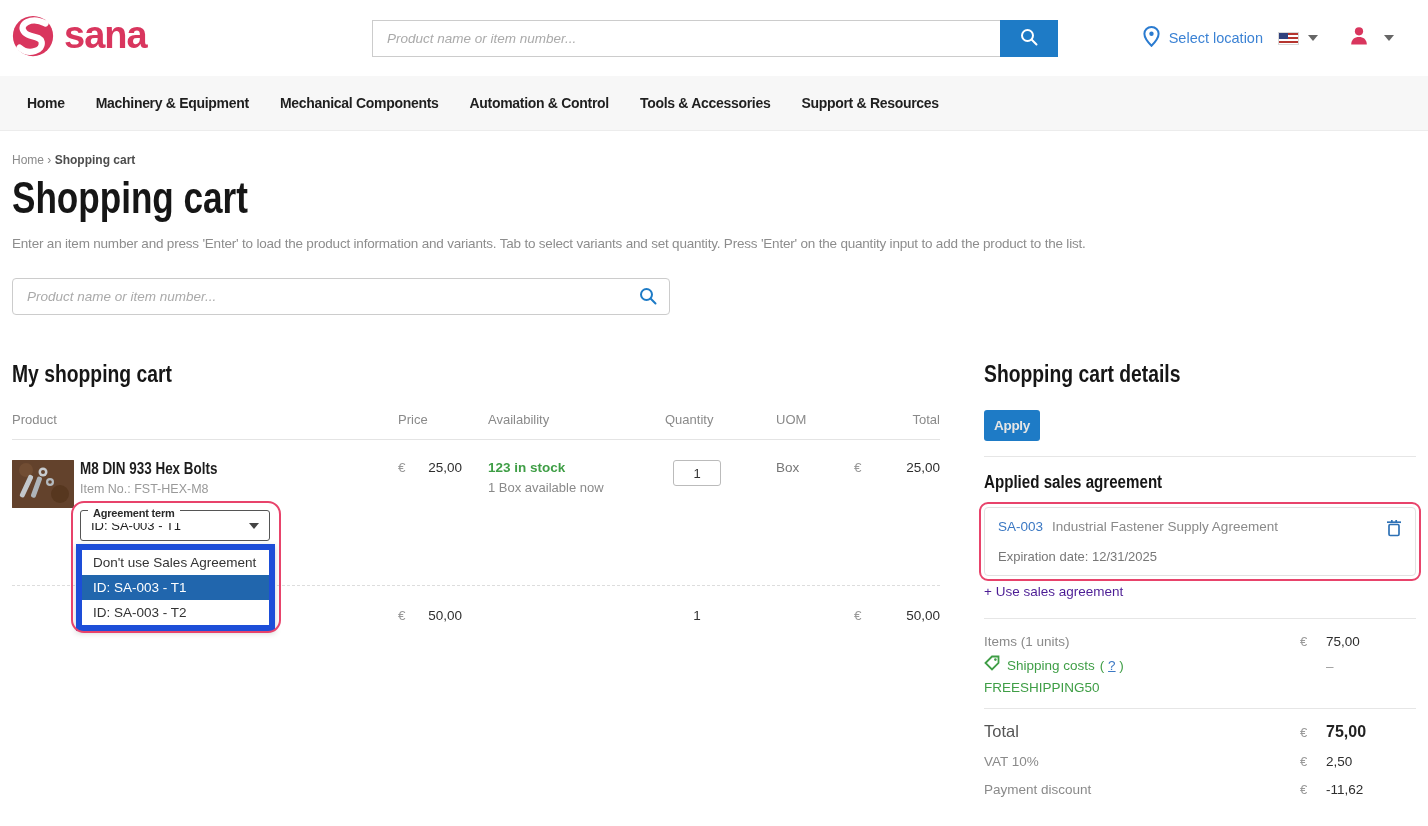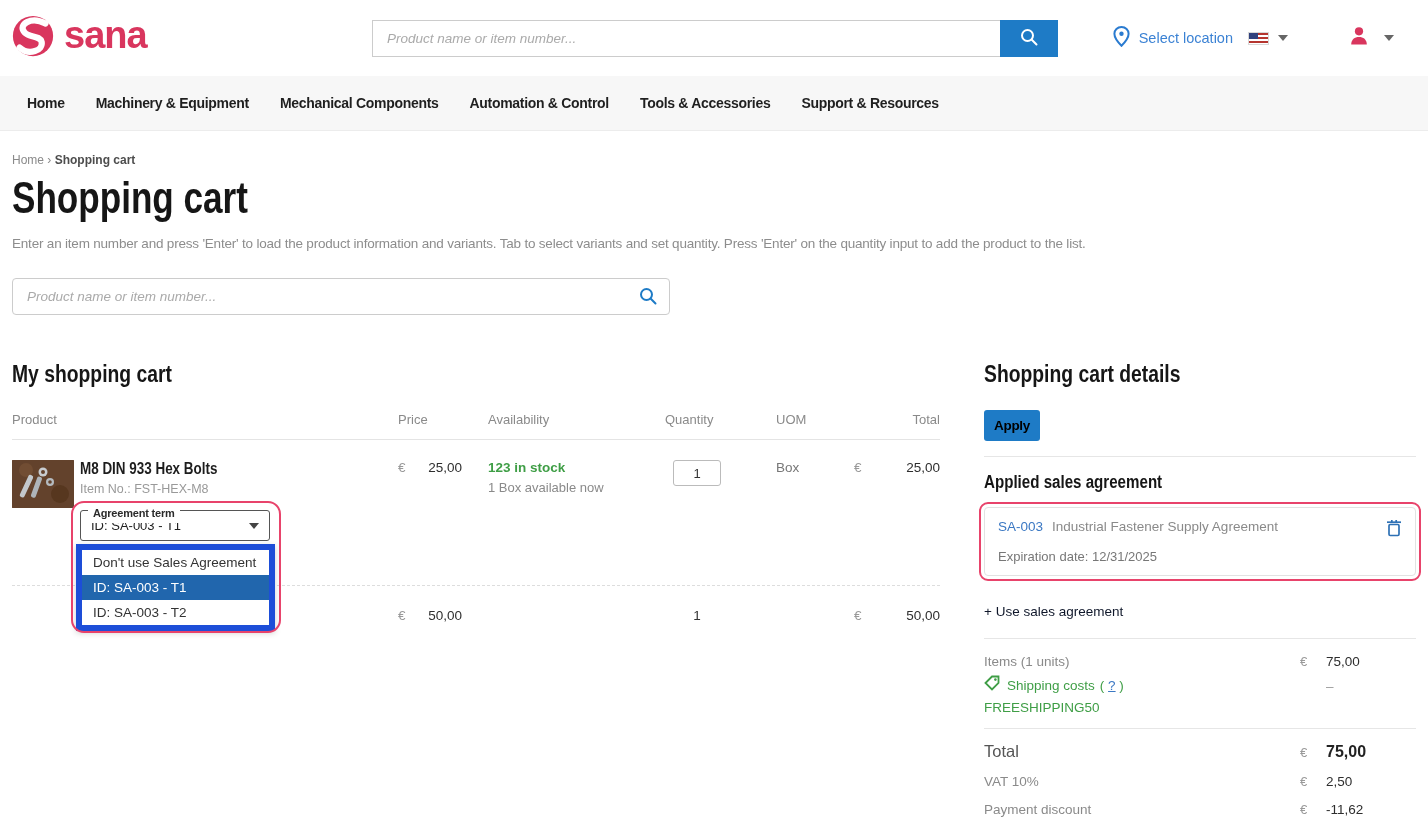--- a/index.html
+++ b/index.html
@@ -8,21 +8,21 @@
 
   
   .site-header { display: flex; align-items: center; height: 76px; padding-left: 10px; }
   .logo { width: 362px; display: flex; align-items: center; gap: 8px; }
   .logo-word { font-size: 38px; font-weight: 700; color: #d9365e; letter-spacing: -1px; line-height: 1; margin-top:-6px;}
   .header-search { width: 686px; display: flex; height: 37px; }
   .header-search input { flex: 1; border: 1px solid #ccc; border-right: none; padding: 0 14px;
     font-size: 13.5px; font-style: italic; color: #555; outline: none; }
   .header-search input::placeholder { color: #aaa; font-style: italic; }
   .search-btn { width: 58px; background: #1e7bc6; border: none; display: flex; align-items: center; justify-content: center; cursor: pointer; }
-  .header-right { flex: 1; display: flex; justify-content: flex-end; align-items: center; gap: 60px; padding-right: 34px; }
+  .header-right { flex: 1; display: flex; justify-content: flex-end; align-items: center; gap: 30px; padding-right: 34px; }
   .loc-group { display: flex; align-items: center; gap: 9px; }
   .loc-label { color: #3b82d4; font-size: 14.5px; }
   .flag { width: 21px; height: 13px; position: relative; border: 1px solid #d8d8d8;
     background: repeating-linear-gradient(#b5352f 0 2px, #fff 2px 4px); }
   .flag::before { content: ""; position: absolute; left: 0; top: 0; width: 9px; height: 6px; background: #31427e; }
   .caret { width: 0; height: 0; border-left: 5px solid transparent; border-right: 5px solid transparent; border-top: 6px solid #666; display: inline-block; }
   .acct-group { display: flex; align-items: center; gap: 14px; }
 
   
   .main-nav { height: 55px; background: #f7f7f7; border-bottom: 1px solid #ececec;
@@ -90,32 +90,32 @@
   .option { padding: 5px 11px; font-size: 13.5px; color: #333; cursor: pointer; }
   .option.selected { background: #2166ad; color: #fff; }
   .annot-dropdown { position: absolute; top: -9px; left: -9px; width: calc(100% + 20px); height: 132px;
     border: 2px solid #e8436b; border-radius: 13px; z-index: 25; pointer-events: none; }
 
   
   .discount-row { display: flex; gap: 10px; margin-top: 22px; }
   .discount-row input { flex: 1; height: 31px; border: 1px solid #ccc; border-radius: 3px;
     padding: 0 12px; font-size: 13px; font-style: italic; color: #555; outline: none; }
   .discount-row input::placeholder { color: #aaa; }
-  .apply-btn { width: 56px; height: 31px; background: #1e7bc6; color: #000000; border: none; border-radius: 3px;
+  .apply-btn { width: 56px; height: 31px; background: #1e7bc6; color: #e5e5e5; border: none; border-radius: 3px;
     font-family: "Liberation Sans", sans-serif; font-weight: 700; font-size: 13.5px; letter-spacing: -0.3px; cursor: pointer; }
   .divider { border: none; border-top: 1px solid #e6e6e6; margin: 15px 0; }
   .agr-card-wrap { position: relative; margin-top: 14px; }
   .annot-card { position: absolute; inset: -5px; border: 2px solid #e8436b; border-radius: 9px; pointer-events: none; }
   .agr-card { border: 1px solid #e2e2e2; border-radius: 4px; padding: 11px 13px; }
   .agr-line1 { display: flex; align-items: flex-start; font-size: 13.5px; }
   .agr-id { color: #3b78c3; cursor: pointer; }
   .agr-name { color: #8a8a8a; margin-left: 9px; flex: 1; }
   .trash-btn { background: none; border: none; cursor: pointer; padding: 0; margin-left: 8px; }
   .agr-exp { font-size: 13px; color: #777; margin-top: 9px; }
-  .use-link { display: inline-block; margin-top: 28px; font-size: 13.5px; color: #0f172a; cursor: pointer; }
+  .use-link { display: inline-block; margin-top: 8px; font-size: 13.5px; color: #4c1d95; cursor: pointer; }
 
   .tot-grid { display: grid; grid-template-columns: 1fr 26px 90px; align-items: baseline; margin-top: 13px; }
   .tot-label { color: #8a8a8a; font-size: 13.5px; }
   .tot-cur { color: #999; font-size: 13px; }
   .tot-val { font-size: 13.5px; color: #2e2e2e; }
   .ship-label-row { display: flex; align-items: center; gap: 7px; }
   .ship-green { color: #3f9e46; font-size: 13.5px; }
   .help-link { color: #3b78c3; text-decoration: underline; cursor: pointer; }
   .ship-code { color: #3f9e46; font-size: 13.5px; margin-top: 5px; }
   .dash-val { color: #999; }

